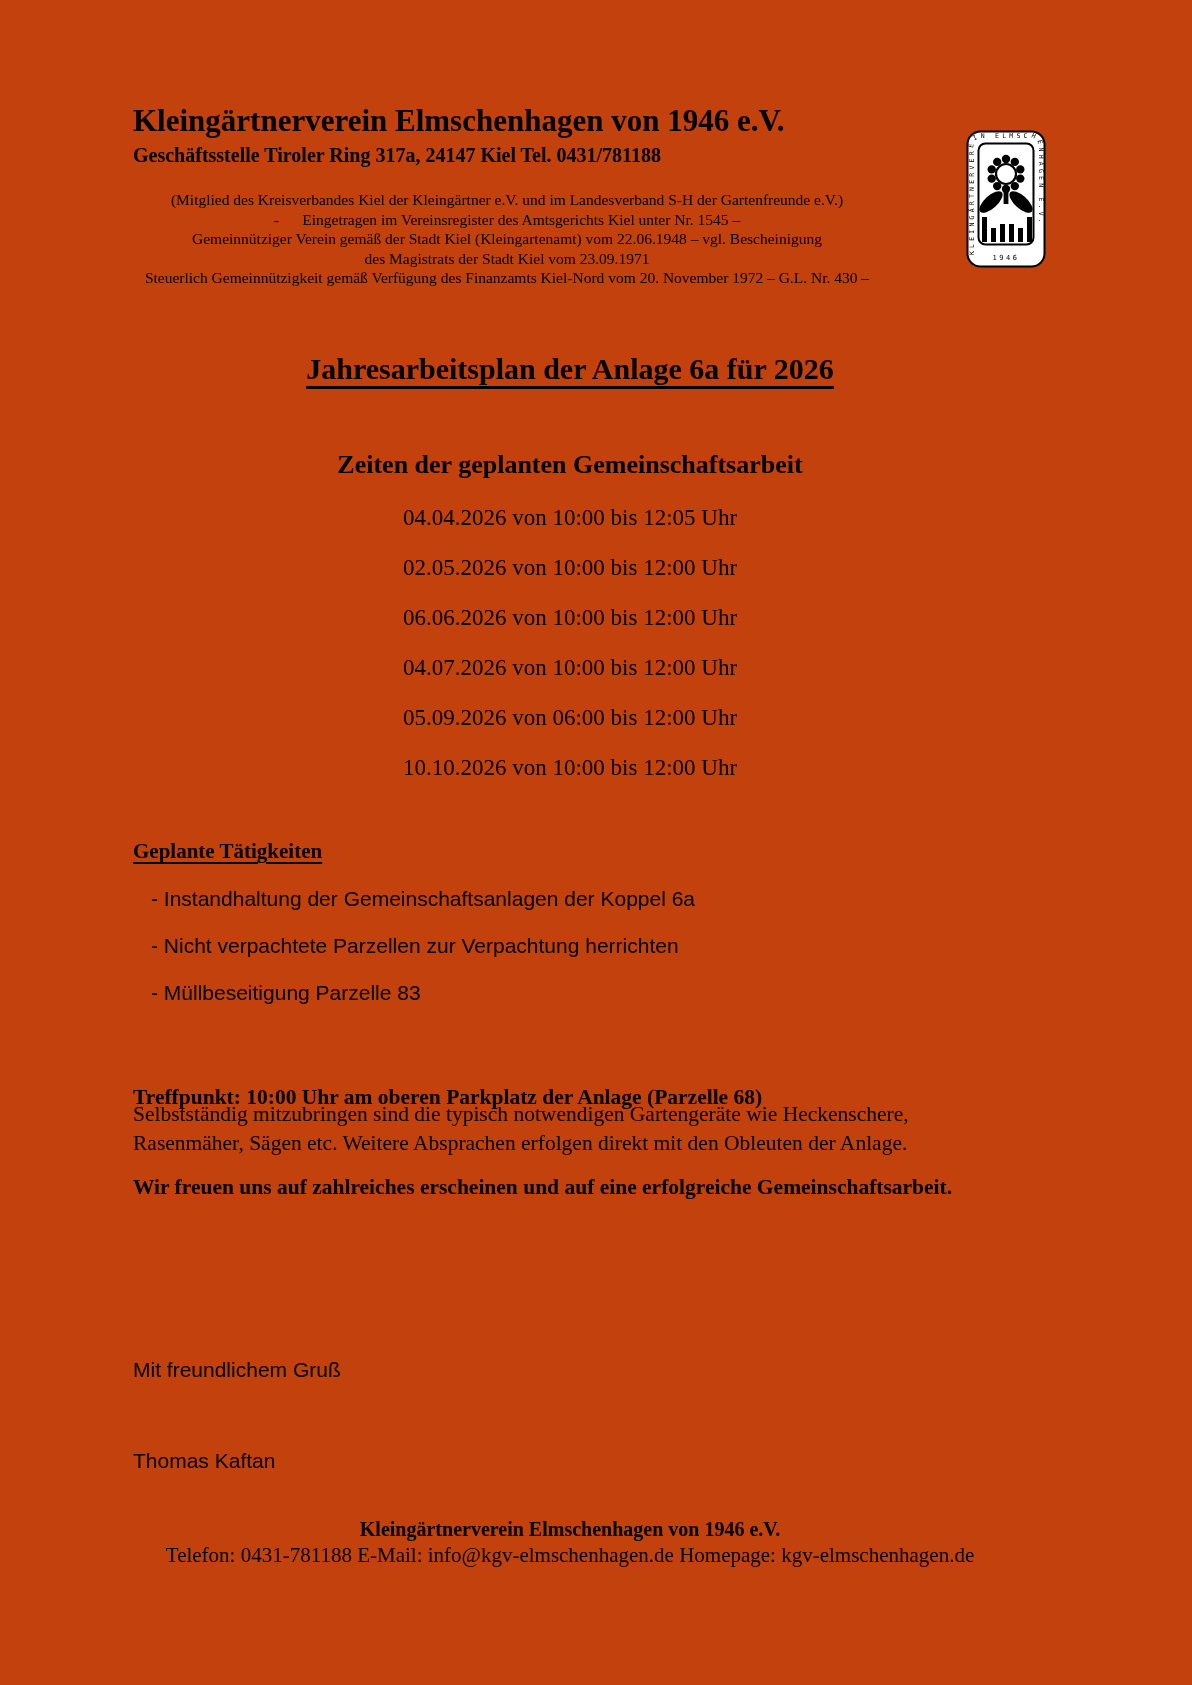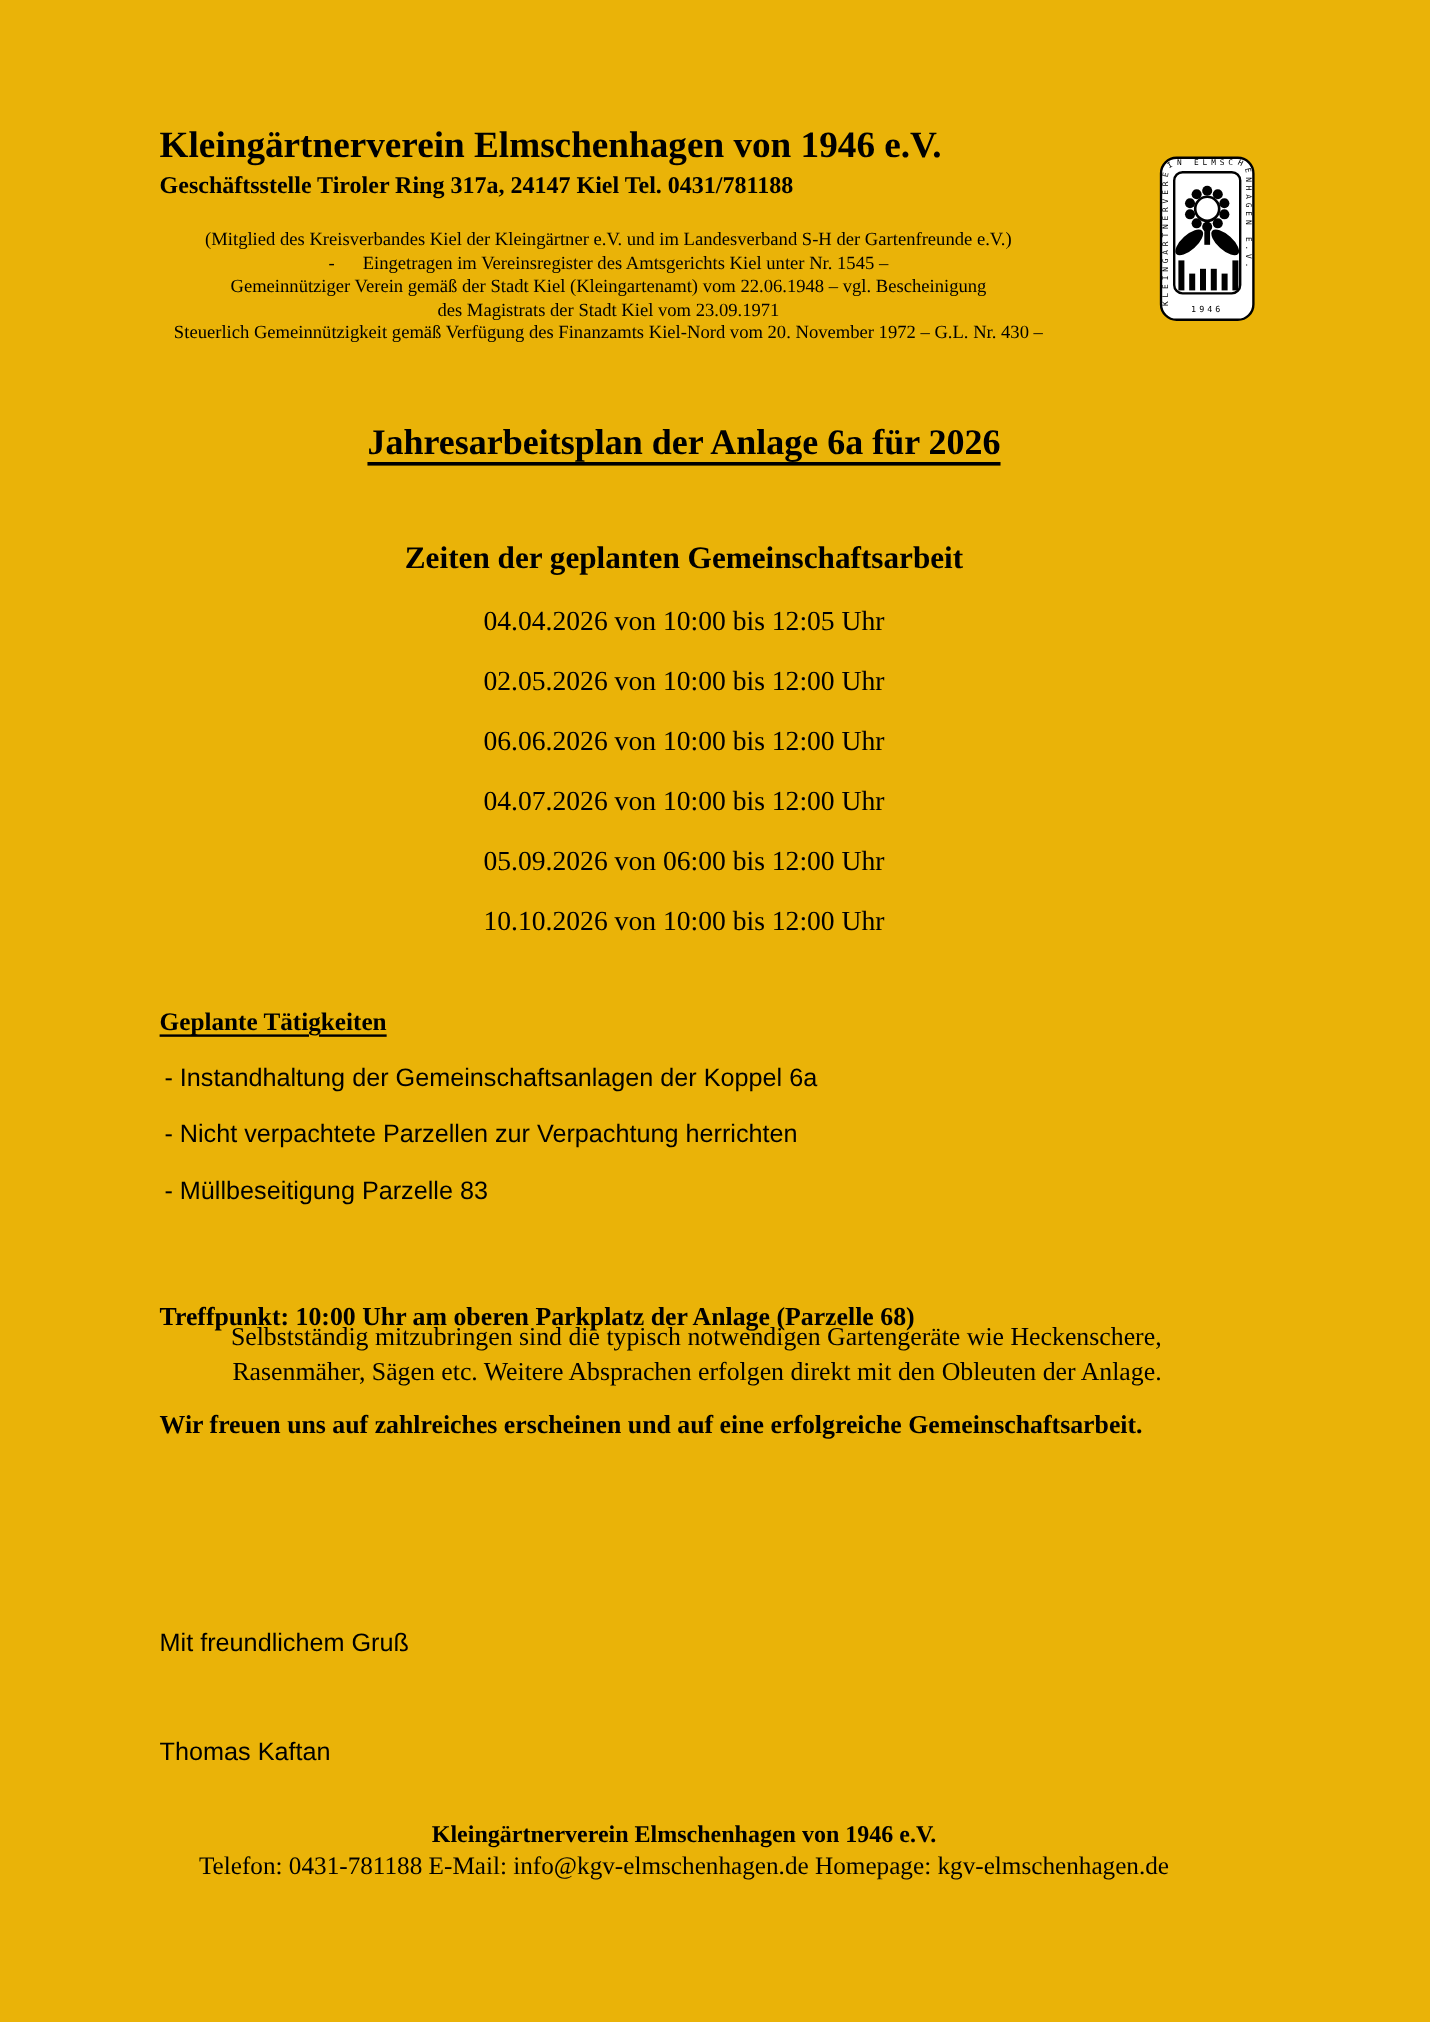--- a/index.html
+++ b/index.html
@@ -11,21 +11,21 @@
     width: 1192px;
     height: 1685px;
     position: relative;
     font-family: "Liberation Serif", serif;
     color: #000000;
     overflow: hidden;
   }
   .doc-page {
     position: absolute;
     inset: 0;
-    background: #eab308;
+    background: #c2410c;
   }
   
   .header-block {
     position: absolute;
     left: 133px;
     top: 102px;
   }
   .org-title {
     font-size: 31px;
     font-weight: bold;
@@ -97,21 +97,21 @@
     left: 133px;
     top: 839px;
     font-size: 21px;
     font-weight: bold;
     text-decoration: underline;
     text-decoration-thickness: 2px;
     text-underline-offset: 4px;
   }
   .tasks-list {
     position: absolute;
-    left: 137px;
+    left: 151px;
     top: 875px;
     font-family: "Liberation Sans", sans-serif;
   }
   .task-item {
     height: 47px;
     line-height: 47px;
     font-size: 21px;
     white-space: nowrap;
   }
   .meeting-point {
@@ -122,21 +122,20 @@
     font-weight: bold;
     white-space: nowrap;
   }
   .equipment-note {
     position: absolute;
     left: 133px;
     top: 1100px;
     width: 835px;
     font-size: 21.5px;
     line-height: 28.5px;
-    text-align: right;
   }
   .closing-line {
     position: absolute;
     left: 133px;
     top: 1175px;
     font-size: 21.5px;
     font-weight: bold;
     white-space: nowrap;
   }
   .greeting {

